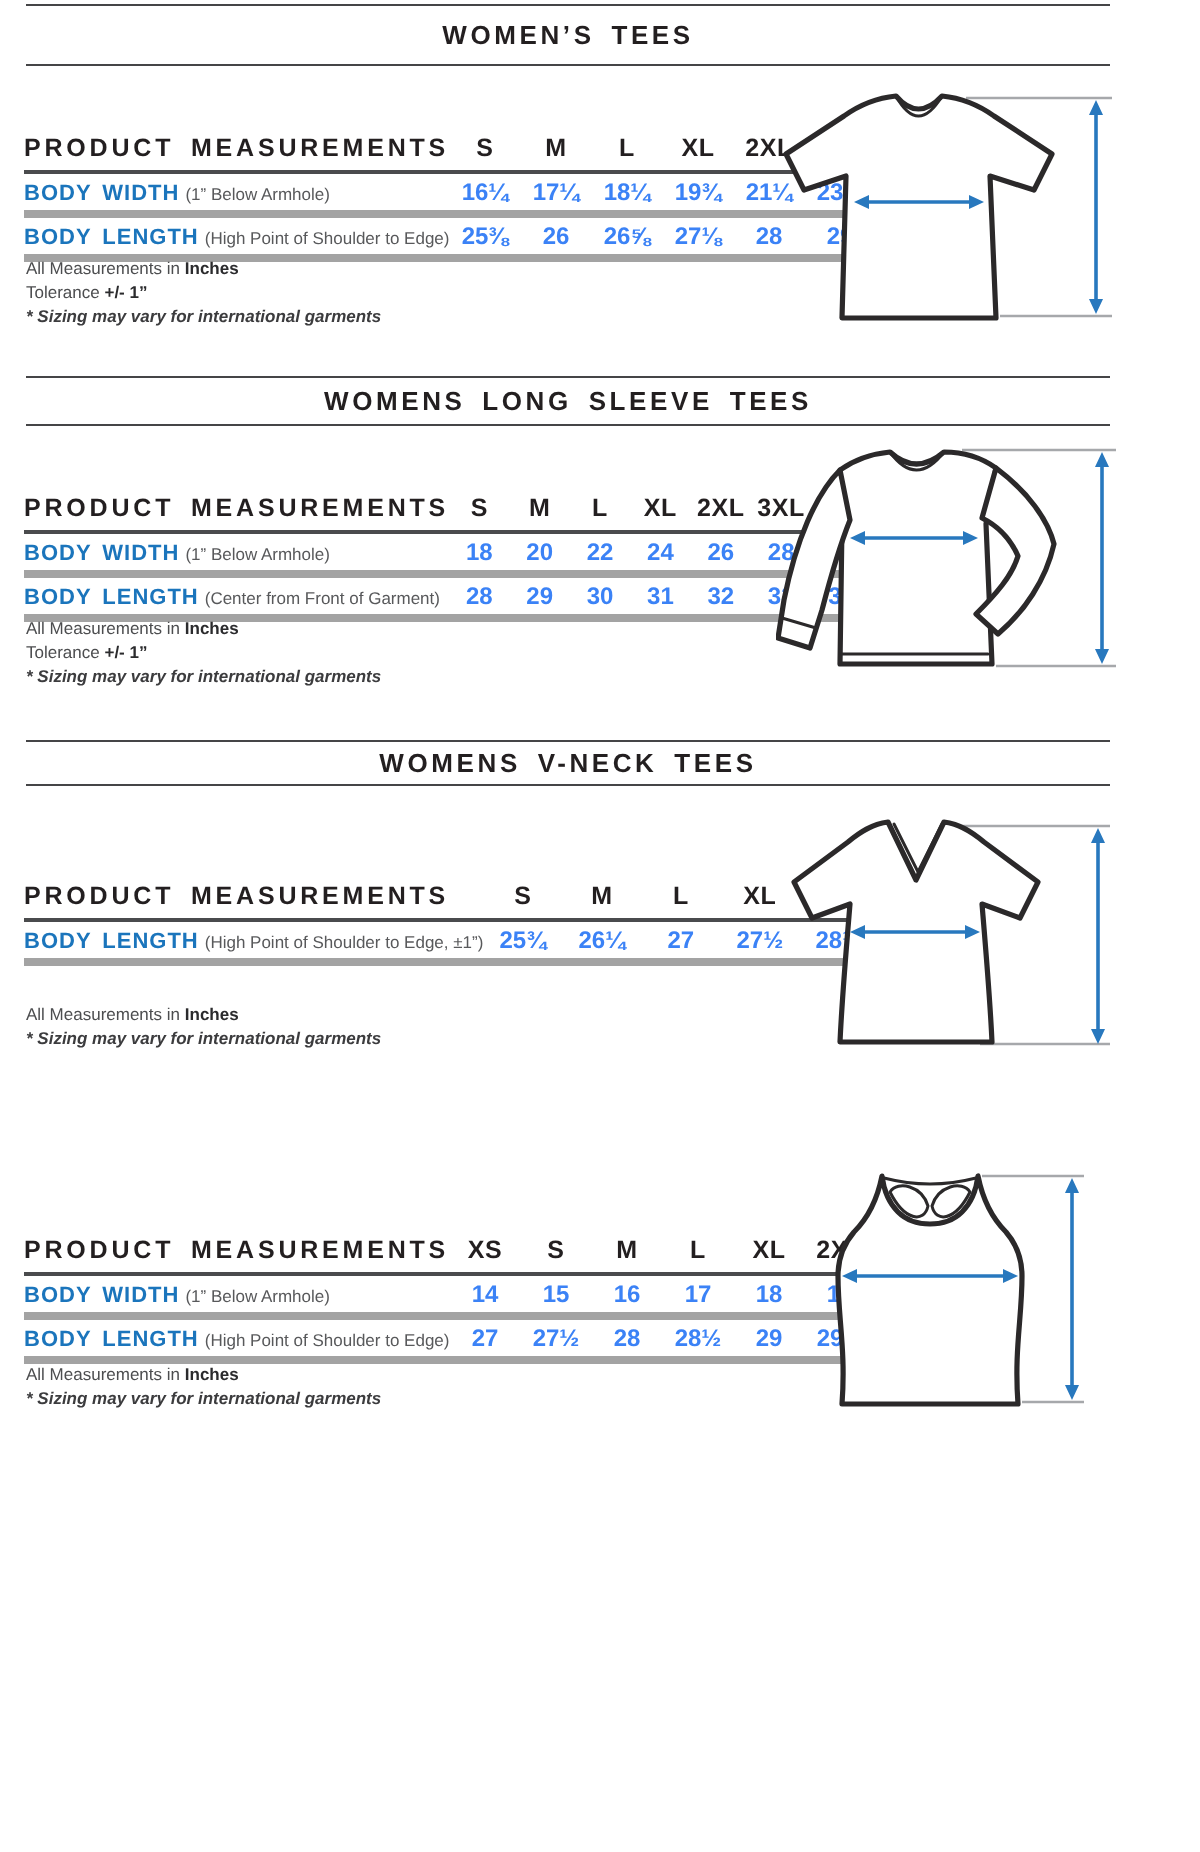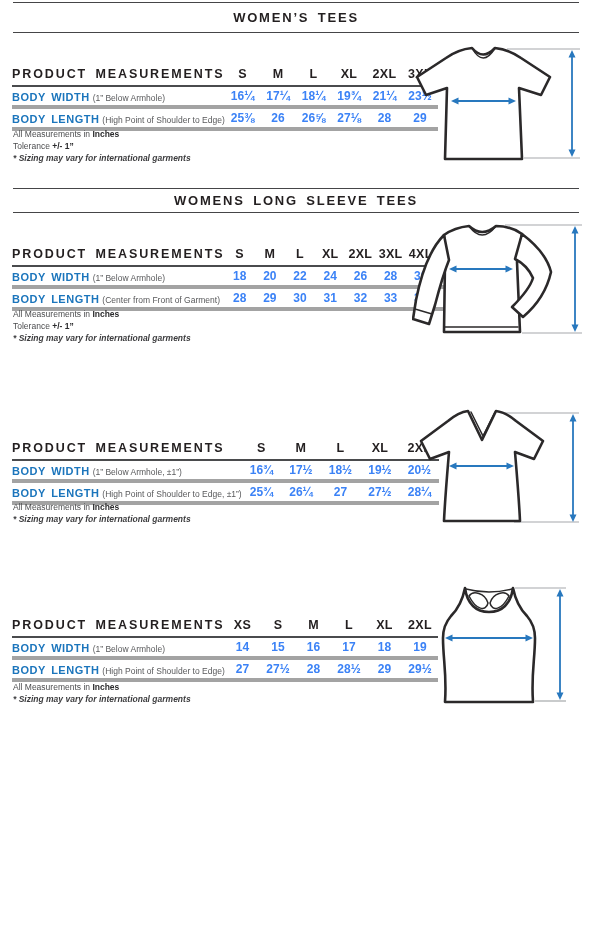--- a/index.html
+++ b/index.html
@@ -1,20 +1,20 @@
 <!DOCTYPE html>
 <html><head>
 <meta charset="utf-8">
 <style>
   html,body{margin:0;padding:0;}
   body{
     width:600px;height:926px;background:#ffffff;position:relative;overflow:hidden;
     font-family:"Liberation Sans", sans-serif;color:#231f20;
   }
-  .section{position:absolute;left:0;width:568px;padding-left:24px;}
+  .section{position:absolute;left:0;width:568px;}
   #s1{top:2px;height:186px;}
   #s2{top:188px;height:182px;}
   #s3{top:370px;height:178px;}
   #s4{top:548px;height:178px;}
 
   .title-bar{
     position:absolute;left:13px;right:13px;top:0;
     border-top:1.5px solid #454547;border-bottom:1.5px solid #454547;
     display:flex;align-items:center;justify-content:center;
   }
@@ -222,20 +222,23 @@
       <g>
         <line class="bline" x1="163" y1="11" x2="163" y2="107"></line>
         <polygon class="bhead" points="163,6 159.5,13.5 166.5,13.5"></polygon>
         <polygon class="bhead" points="163,112 159.5,104.5 166.5,104.5"></polygon>
       </g>
     </svg>
   </div>
 </section>
 
 <section class="section" id="s3">
+  <header class="title-bar">
+    <h2 class="title">WOMENS V-NECK TEES</h2>
+  </header>
   <div class="tablewrap">
     <table>
       <colgroup>
           <col class="c-label">
           <col class="c-size">
           <col class="c-size">
           <col class="c-size">
           <col class="c-size">
           <col class="c-size">
         </colgroup>
@@ -243,28 +246,20 @@
         <tr>
           <th class="t-head">PRODUCT MEASUREMENTS</th>
           <th class="size">S</th>
           <th class="size">M</th>
           <th class="size">L</th>
           <th class="size">XL</th>
           <th class="size">2XL</th>
         </tr>
       </thead>
       <tbody>
-        <tr>
-          <td class="lab"><span class="row-label">BODY WIDTH</span><span class="row-sublabel">(1” Below Armhole, ±1”)</span></td>
-          <td class="val">16¾</td>
-          <td class="val">17½</td>
-          <td class="val">18½</td>
-          <td class="val">19½</td>
-          <td class="val">20½</td>
-        </tr>
         <tr>
           <td class="lab"><span class="row-label">BODY LENGTH</span><span class="row-sublabel">(High Point of Shoulder to Edge, ±1”)</span></td>
           <td class="val">25¾</td>
           <td class="val">26¼</td>
           <td class="val">27</td>
           <td class="val">27½</td>
           <td class="val">28¼</td>
         </tr>
       </tbody>
     </table>

